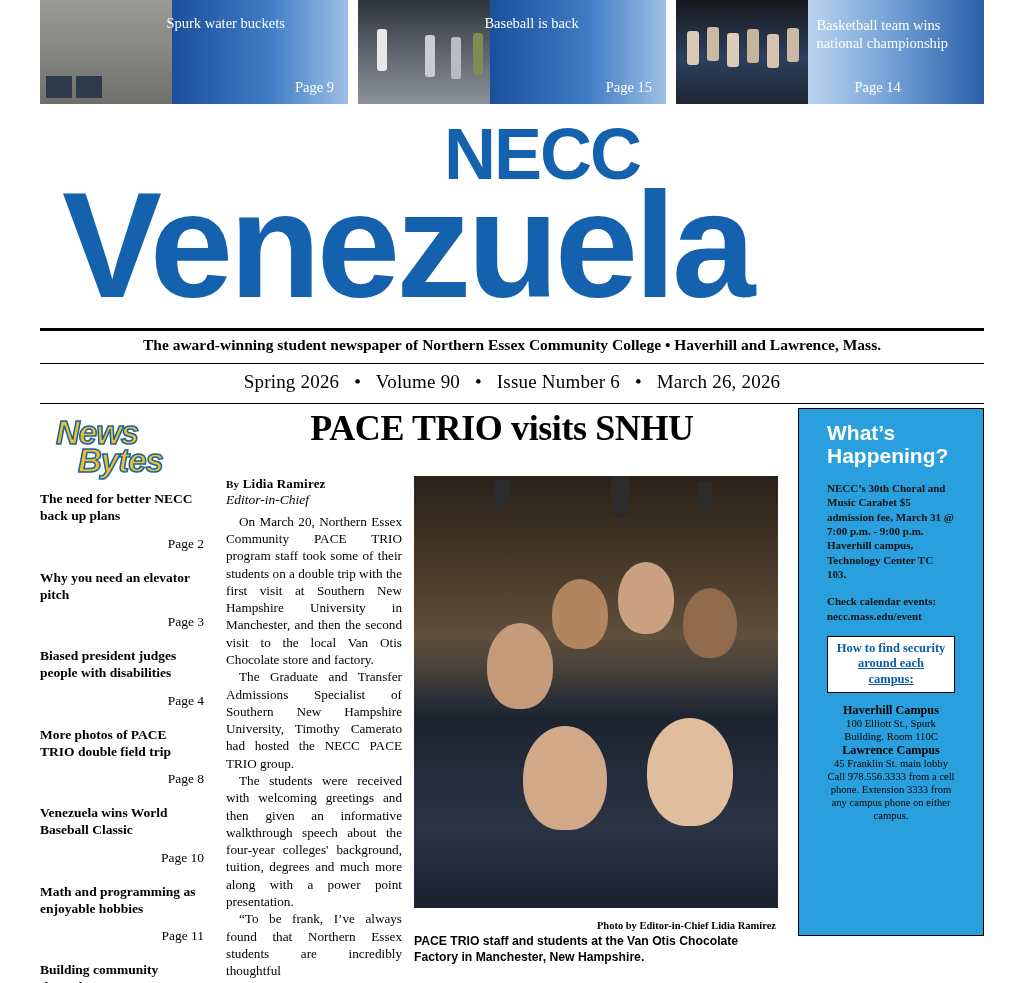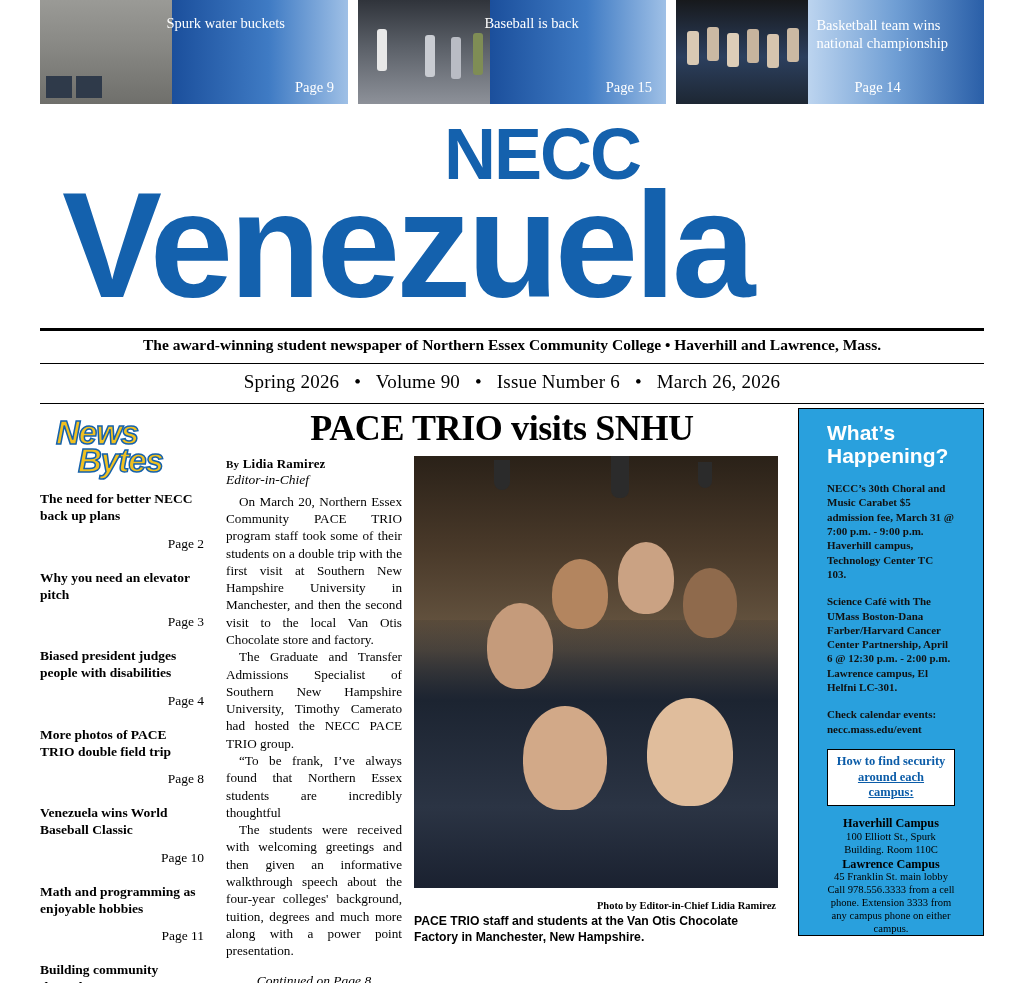--- a/index.html
+++ b/index.html
@@ -101,21 +101,21 @@
     line-height:1.28;
   }
   .nb-item .p {
     text-align:right; font-size:13.5px; margin-top:11px;
   }
 
   
   .headline {
     font-family:"Liberation Serif", serif; font-weight:bold;
     font-size:36px; text-align:center; letter-spacing:-0.4px;
-    margin:2px 0 8px; line-height:1.05;
+    margin:2px 0 28px; line-height:1.05;
   }
   .mid-grid { display:flex; gap:12px; }
   .story { width:176px; }
   .byline {
     font-family:"Liberation Serif", serif; font-weight:bold;
     font-size:13px; letter-spacing:0.2px;
   }
   .byline .sc { font-size:11px; }
   .role { font-style:italic; font-size:13.5px; margin-bottom:5px; }
   .story p {
@@ -267,22 +267,22 @@
       <div class="mid-grid">
 
         <div class="story">
           <div class="byline">
             <span class="sc">By</span>
             <span>Lidia Ramirez</span>
           </div>
           <div class="role">Editor-in-Chief</div>
           <p>On March 20, Northern Essex Community PACE TRIO program staff took some of their students on a double trip with the first visit at Southern New Hampshire University in Manchester, and then the second visit to the local Van Otis Chocolate store and factory.</p>
           <p>The Graduate and Transfer Admissions Specialist of Southern New Hampshire University, Timothy Camerato had hosted the NECC PACE TRIO group.</p>
+          <p>The students were received with welcoming greetings and then given an informative walkthrough speech about the four-year colleges' background, tuition, degrees and much more along with a power point presentation.</p>
           <p>“To be frank, I’ve always found that Northern Essex students are incredibly thoughtful</p>
-          <p>The students were received with welcoming greetings and then given an informative walkthrough speech about the four-year colleges' background, tuition, degrees and much more along with a power point presentation.</p>
           <div class="cont">Continued on Page 8</div>
         </div>
 
         <div class="photo-block">
           <div class="main-photo">
             <div class="mp-lamp" style="left:22%;top:4px;width:16px;height:30px;"></div>
             <div class="mp-lamp" style="left:54%;top:0px;width:18px;height:42px;"></div>
             <div class="mp-lamp" style="left:78%;top:6px;width:14px;height:26px;"></div>
             <div class="mp-people"></div>
             <div class="mp-blob" style="left:20%;top:34%;width:66px;height:86px;background:#c59b7b;"></div>
@@ -297,21 +297,20 @@
         </div>
 
       </div>
     </div>
 
     <div class="col-right">
       <div class="wh-box">
         <div class="wh-title">What’s Happening?</div>
 
         <div class="wh-ev">NECC’s 30th Choral and Music Carabet $5 admission fee, March 31 @ 7:00 p.m. - 9:00 p.m. Haverhill campus, Technology Center TC 103.</div>
-        <div class="wh-ev">Science Café with The UMass Boston-Dana Farber/Harvard Cancer Center Partnership, April 6 @ 12:30 p.m. - 2:00 p.m. Lawrence campus, El Helfni LC-301.</div>
         <div class="wh-ev">Check calendar events: necc.mass.edu/event</div>
 
         <div class="sec-box">
           <div class="l">How to find security</div>
           <div class="l u">around each campus:</div>
         </div>
 
         <div class="camp">
           <div class="cn">Haverhill Campus</div>
           <div class="sm">100 Elliott St., Spurk Building. Room 110C</div>

